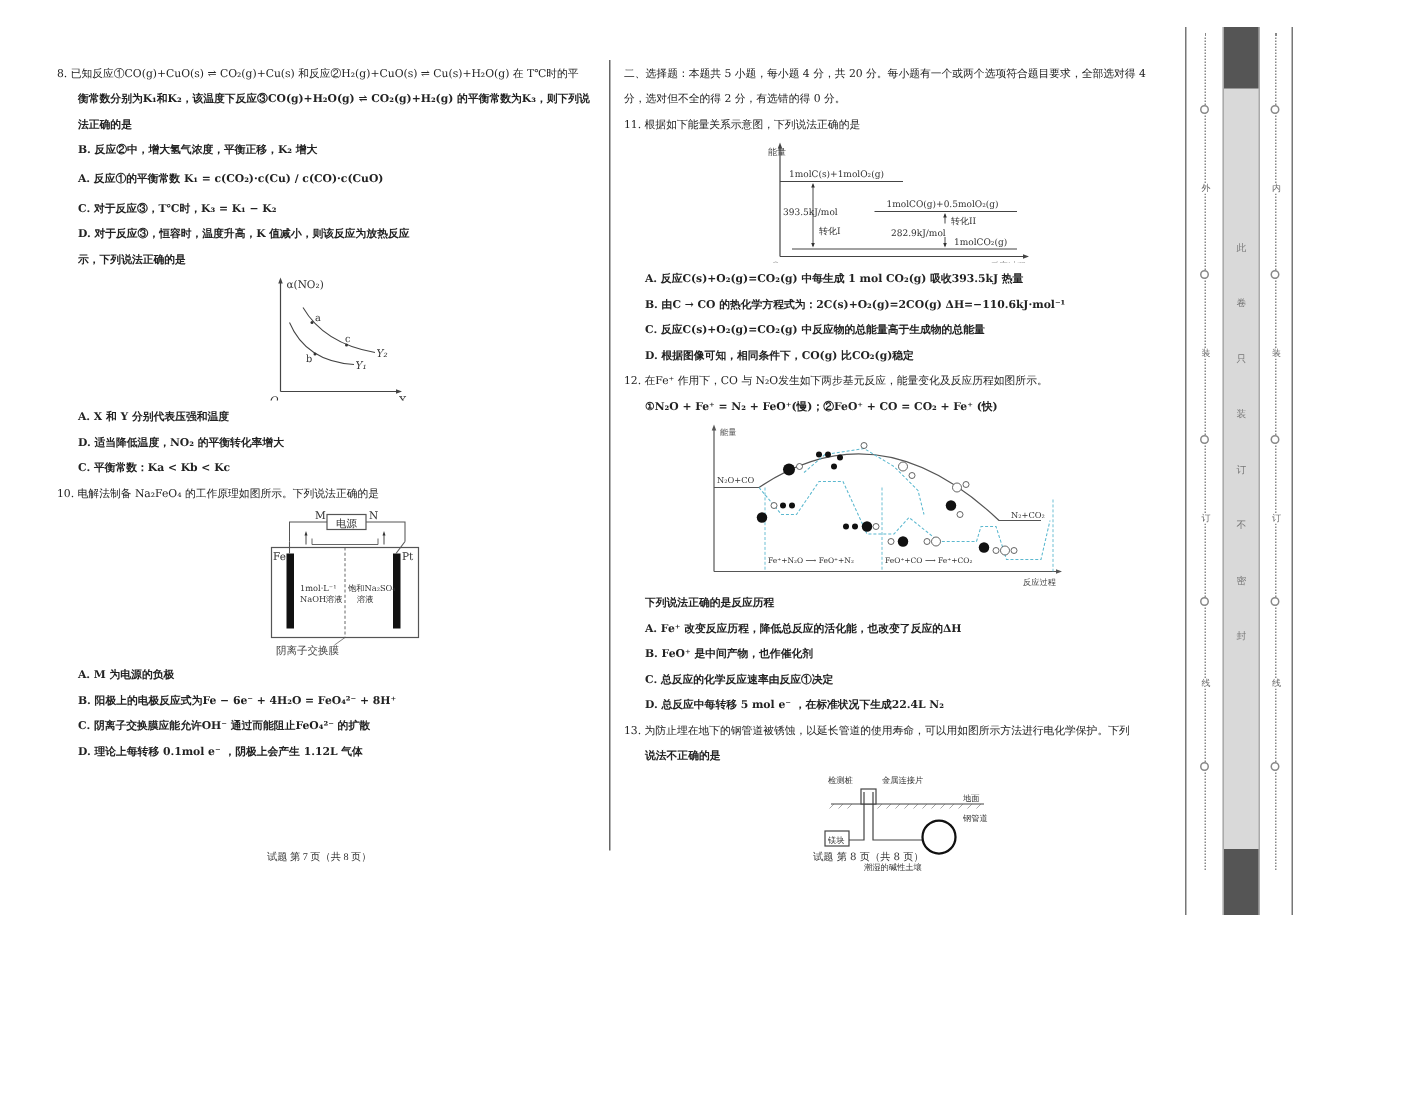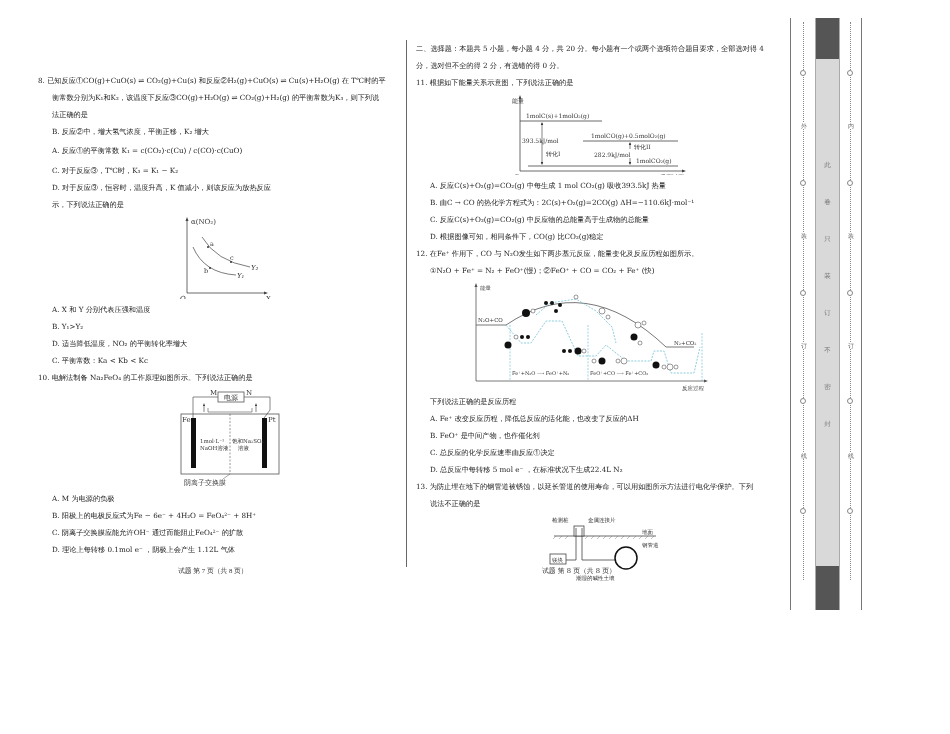--- a/index.html
+++ b/index.html
@@ -1,23 +1,23 @@
 <!DOCTYPE html>
 <html><head>
 <meta charset="utf-8">
 <style>
   html, body { margin:0; padding:0; background:#fff; }
   body { width:950px; height:734px; position:relative; overflow:hidden;
          font-family:"DejaVu Serif","Liberation Serif",serif; color:#222; font-size:7.2px; }
   .page { position:absolute; top:0; }
-  .col-left { left:38px; width:368px; top:40px;margin-top:32px; }
+  .col-left { left:38px; width:368px; top:40px; }
   .col-right { left:416px; width:372px; top:40px; }
   .divider { position:absolute; left:406px; top:40px; width:1px; height:527px; background:#666; }
   .line { line-height:17px; white-space:nowrap; }
-  .ind2 { padding-left:14px; }
+  .ind2 { padding-left:14px;font-weight:bold; }
   .footer { position:absolute; top:566px; font-size:6.8px; color:#333; }
   .fig { position:relative; margin:2px 0; }
   svg text { font-family:"DejaVu Serif","Liberation Serif",serif; }
   
   .strip { position:absolute; left:790px; top:18px; width:72px; height:592px; }
   .strip .border { position:absolute; top:0; bottom:0; width:1px; background:#777; }
   .strip .dash { position:absolute; top:4px; bottom:30px; width:0; border-left:1px dotted #888; }
   .strip .circle { position:absolute; width:4px; height:4px; border:1px solid #888; border-radius:50%; background:#fff; }
   .strip .lbl { position:absolute; font-size:6px; color:#666; background:#fff; line-height:7px; }
   .band { position:absolute; left:25px; width:23px; top:0; height:592px; background:#d9d9d9; border-left:1px solid #aaa; border-right:1px solid #aaa; }
@@ -56,21 +56,20 @@
         <text x="228" y="86" font-size="7" fill="#333">X</text>
         <text x="142" y="86" font-size="7" font-style="italic" fill="#333">O</text>
         <text x="213" y="55" font-size="7" font-style="italic" fill="#333">Y₂</text>
         <text x="199" y="63" font-size="7" font-style="italic" fill="#333">Y₁</text>
         <text x="172" y="31" font-size="6.5" fill="#333">a</text>
         <text x="192" y="45" font-size="6.5" fill="#333">c</text>
         <text x="166" y="58" font-size="6.5" fill="#333">b</text>
       </svg>
     </div>
     <div class="line ind2">A.  X 和  Y 分别代表压强和温度</div>
-    <div class="line ind2">B.  Y₁&gt;Y₂</div>
     <div class="line ind2">D.  适当降低温度，NO₂ 的平衡转化率增大</div>
     <div class="line ind2">C.  平衡常数：Ka &lt; Kb &lt; Kc</div>
   </div>
 
   <div>
     <div class="line">10.  电解法制备 Na₂FeO₄ 的工作原理如图所示。下列说法正确的是</div>
     <div class="fig" style="height:100px;">
       <svg width="368" height="100" viewBox="0 0 368 100">
         <rect x="143" y="26" width="98" height="60" fill="none" stroke="#555" stroke-width="0.8"></rect>
         <line x1="192" y1="26" x2="192" y2="86" stroke="#555" stroke-width="0.6" stroke-dasharray="2,1.5"></line>

